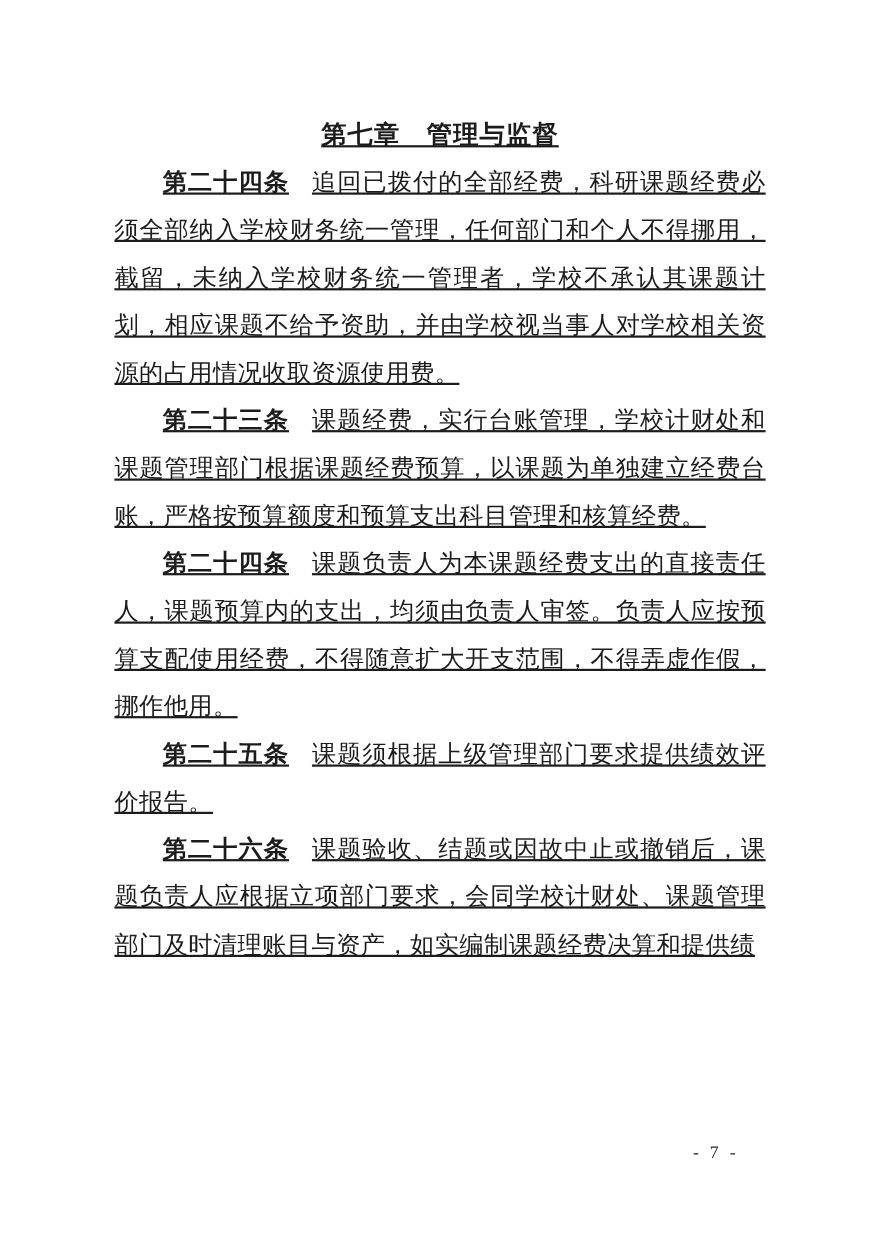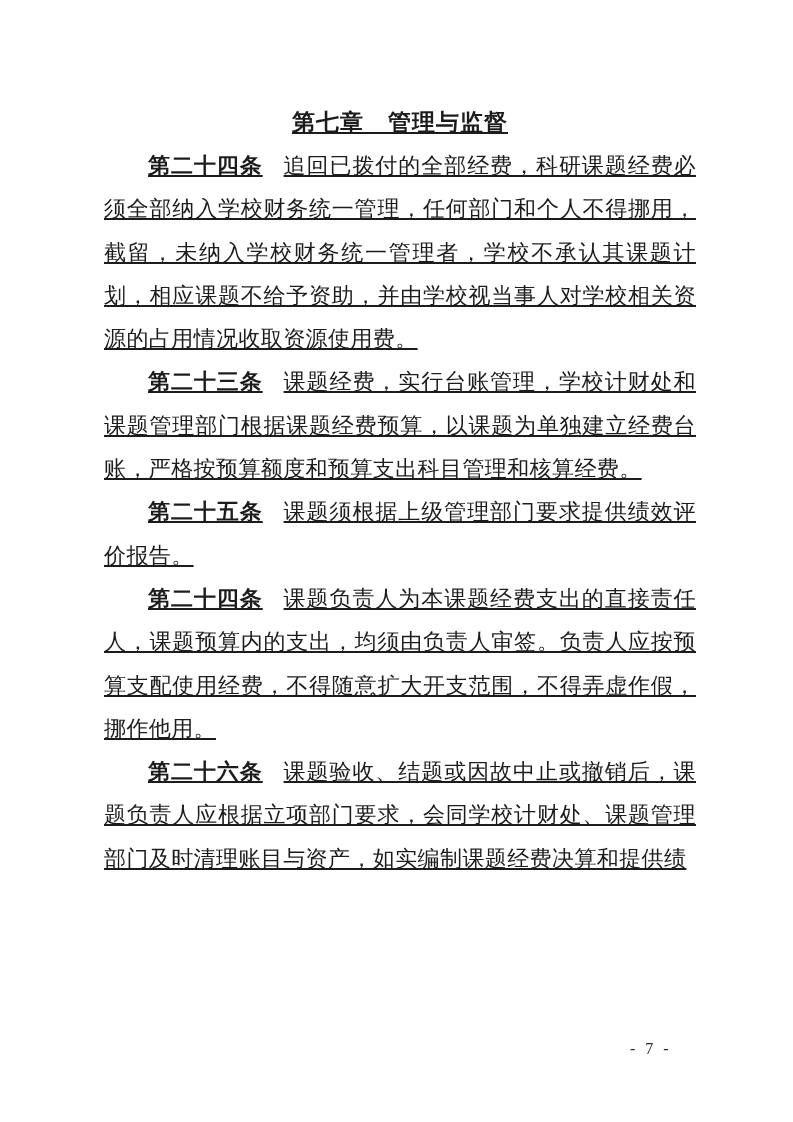--- a/index.html
+++ b/index.html
@@ -57,19 +57,19 @@
 </style>
 </head>
 <body>
 
 <div class="page">
   <div class="content">
     <h1 class="doc-title">第七章　管理与监督</h1>
     <div id="articles">
         <p class="article"><span class="num">第二十四条</span><span>追回已拨付的全部经费，科研课题经费必须全部纳入学校财务统一管理，任何部门和个人不得挪用，截留，未纳入学校财务统一管理者，学校不承认其课题计划，相应课题不给予资助，并由学校视当事人对学校相关资源的占用情况收取资源使用费。</span></p>
         <p class="article"><span class="num">第二十三条</span><span>课题经费，实行台账管理，学校计财处和课题管理部门根据课题经费预算，以课题为单独建立经费台账，严格按预算额度和预算支出科目管理和核算经费。</span></p>
+        <p class="article"><span class="num">第二十四条</span><span>课题负责人为本课题经费支出的直接责任人，课题预算内的支出，均须由负责人审签。负责人应按预算支配使用经费，不得随意扩大开支范围，不得弄虚作假，挪作他用。</span></p>
         <p class="article"><span class="num">第二十五条</span><span>课题须根据上级管理部门要求提供绩效评价报告。</span></p>
-        <p class="article"><span class="num">第二十四条</span><span>课题负责人为本课题经费支出的直接责任人，课题预算内的支出，均须由负责人审签。负责人应按预算支配使用经费，不得随意扩大开支范围，不得弄虚作假，挪作他用。</span></p>
         <p class="article"><span class="num">第二十六条</span><span>课题验收、结题或因故中止或撤销后，课题负责人应根据立项部门要求，会同学校计财处、课题管理部门及时清理账目与资产，如实编制课题经费决算和提供绩</span></p>
       </div>
   </div>
   <div class="page-number">- 7 -</div>
 </div>
 
 </body></html>

